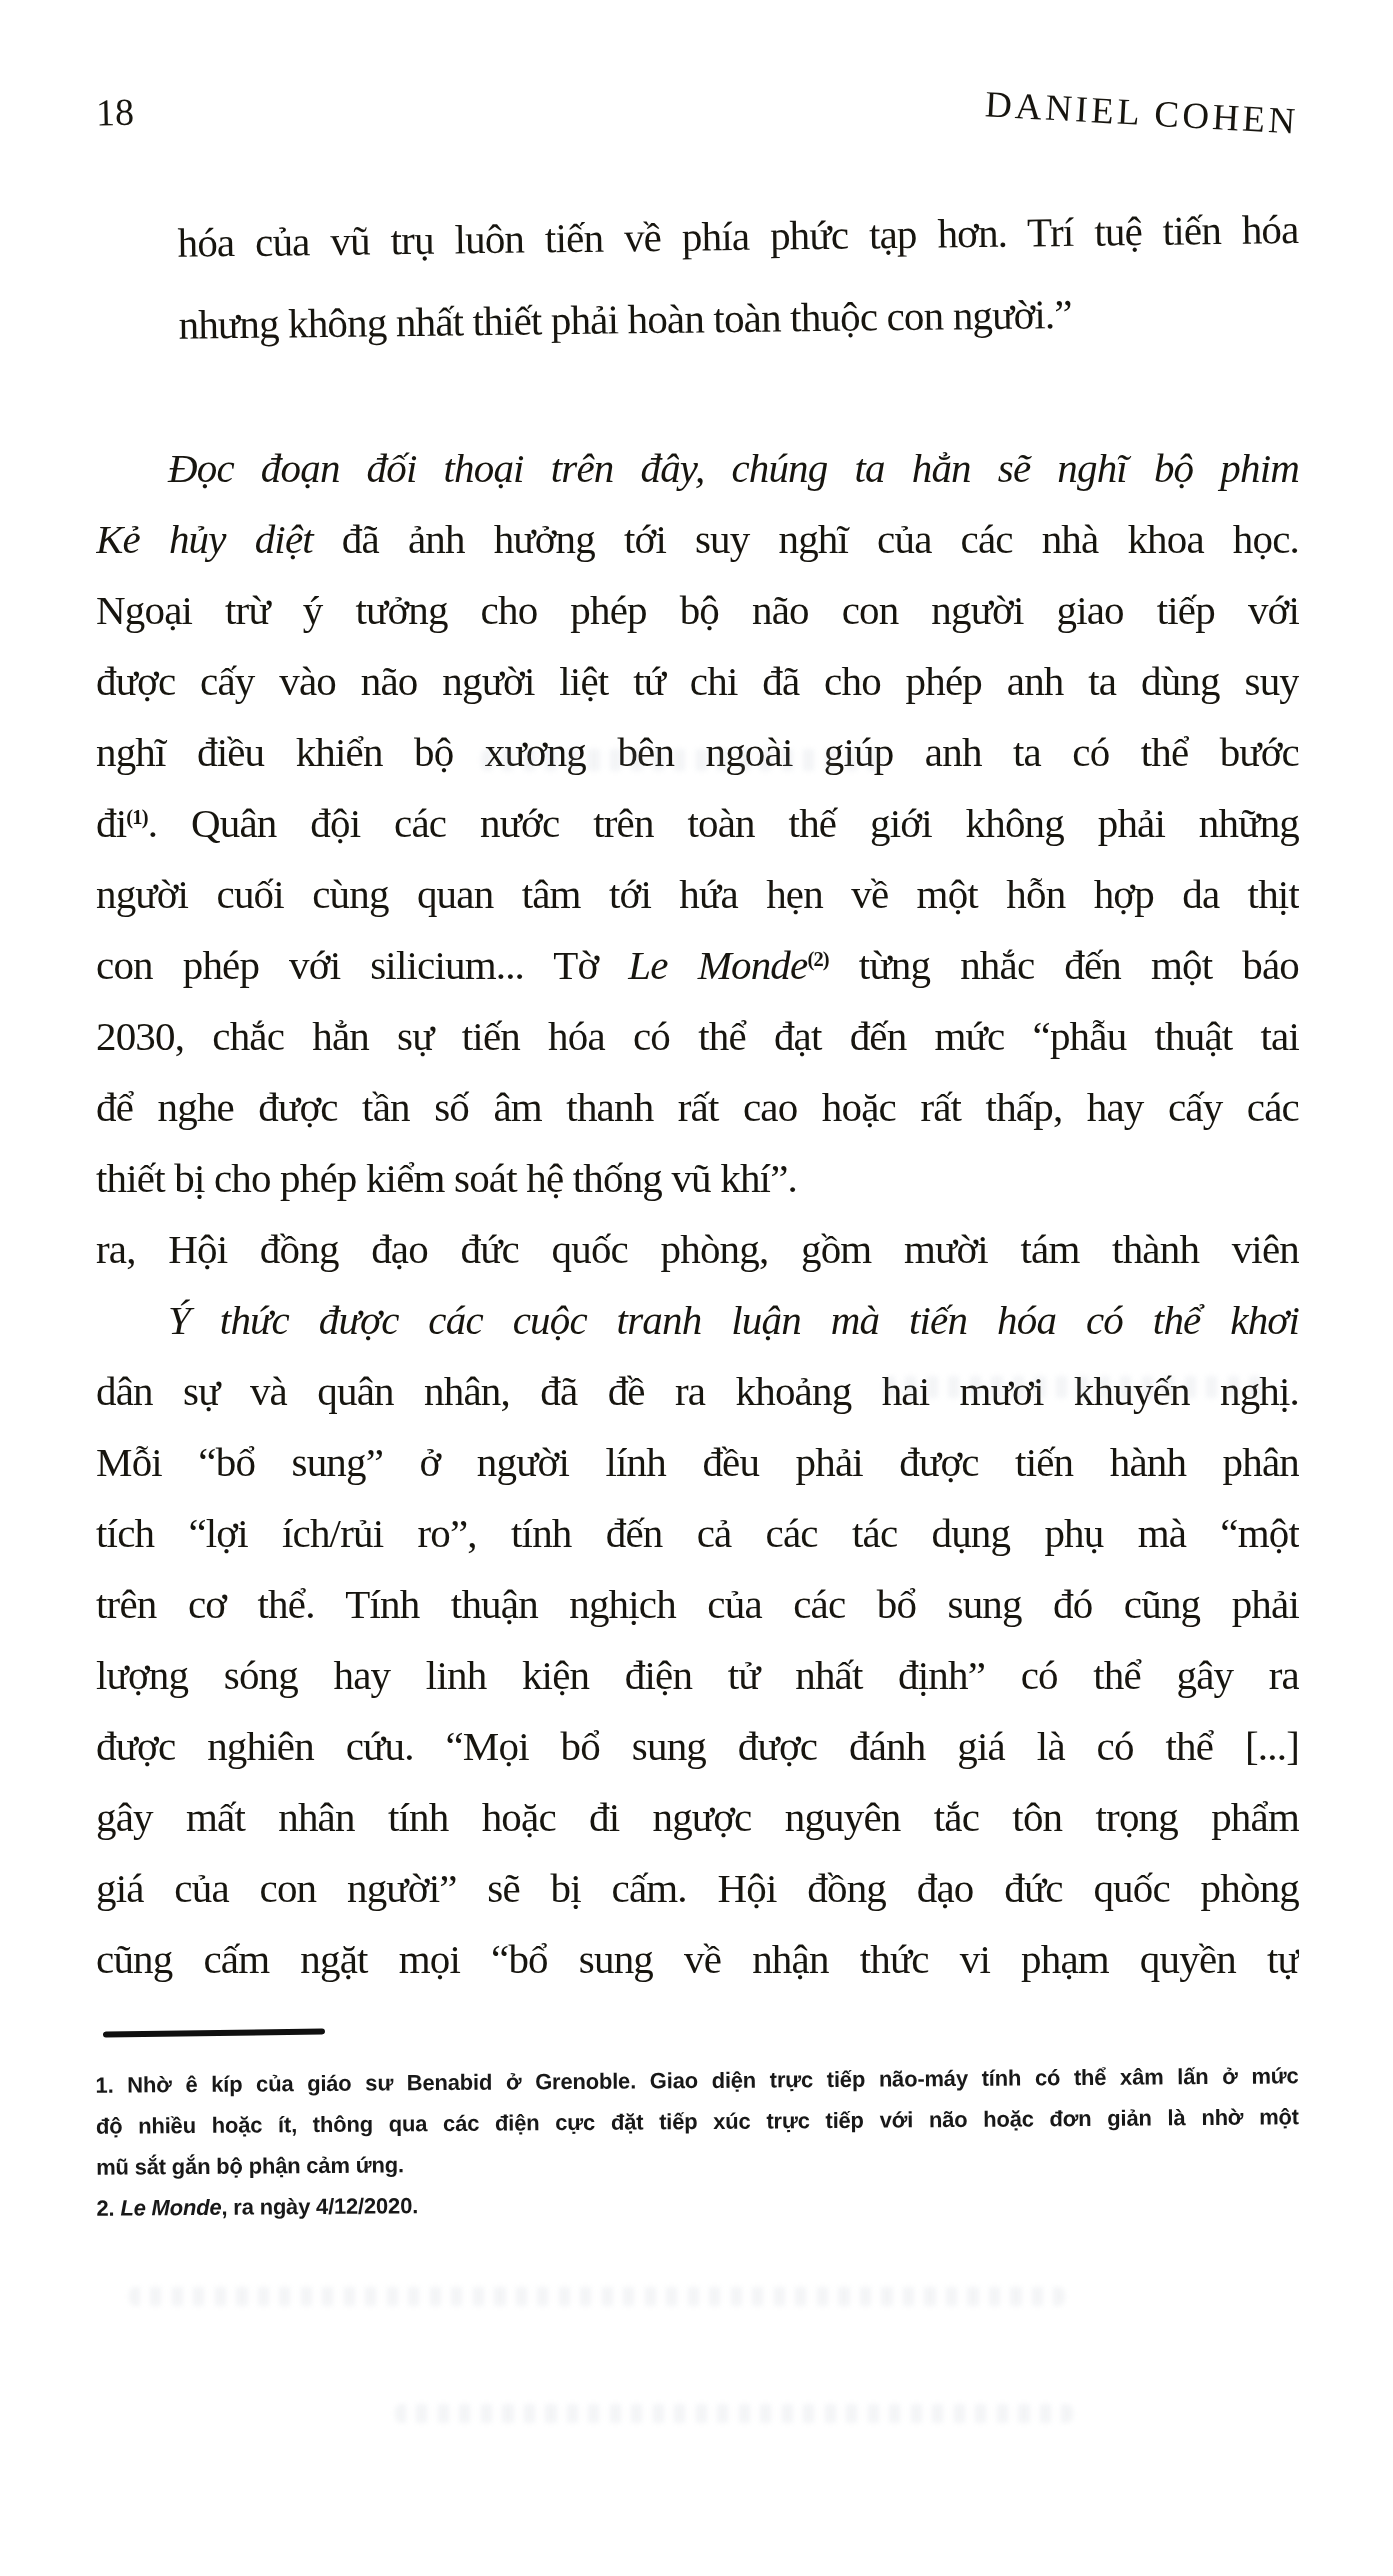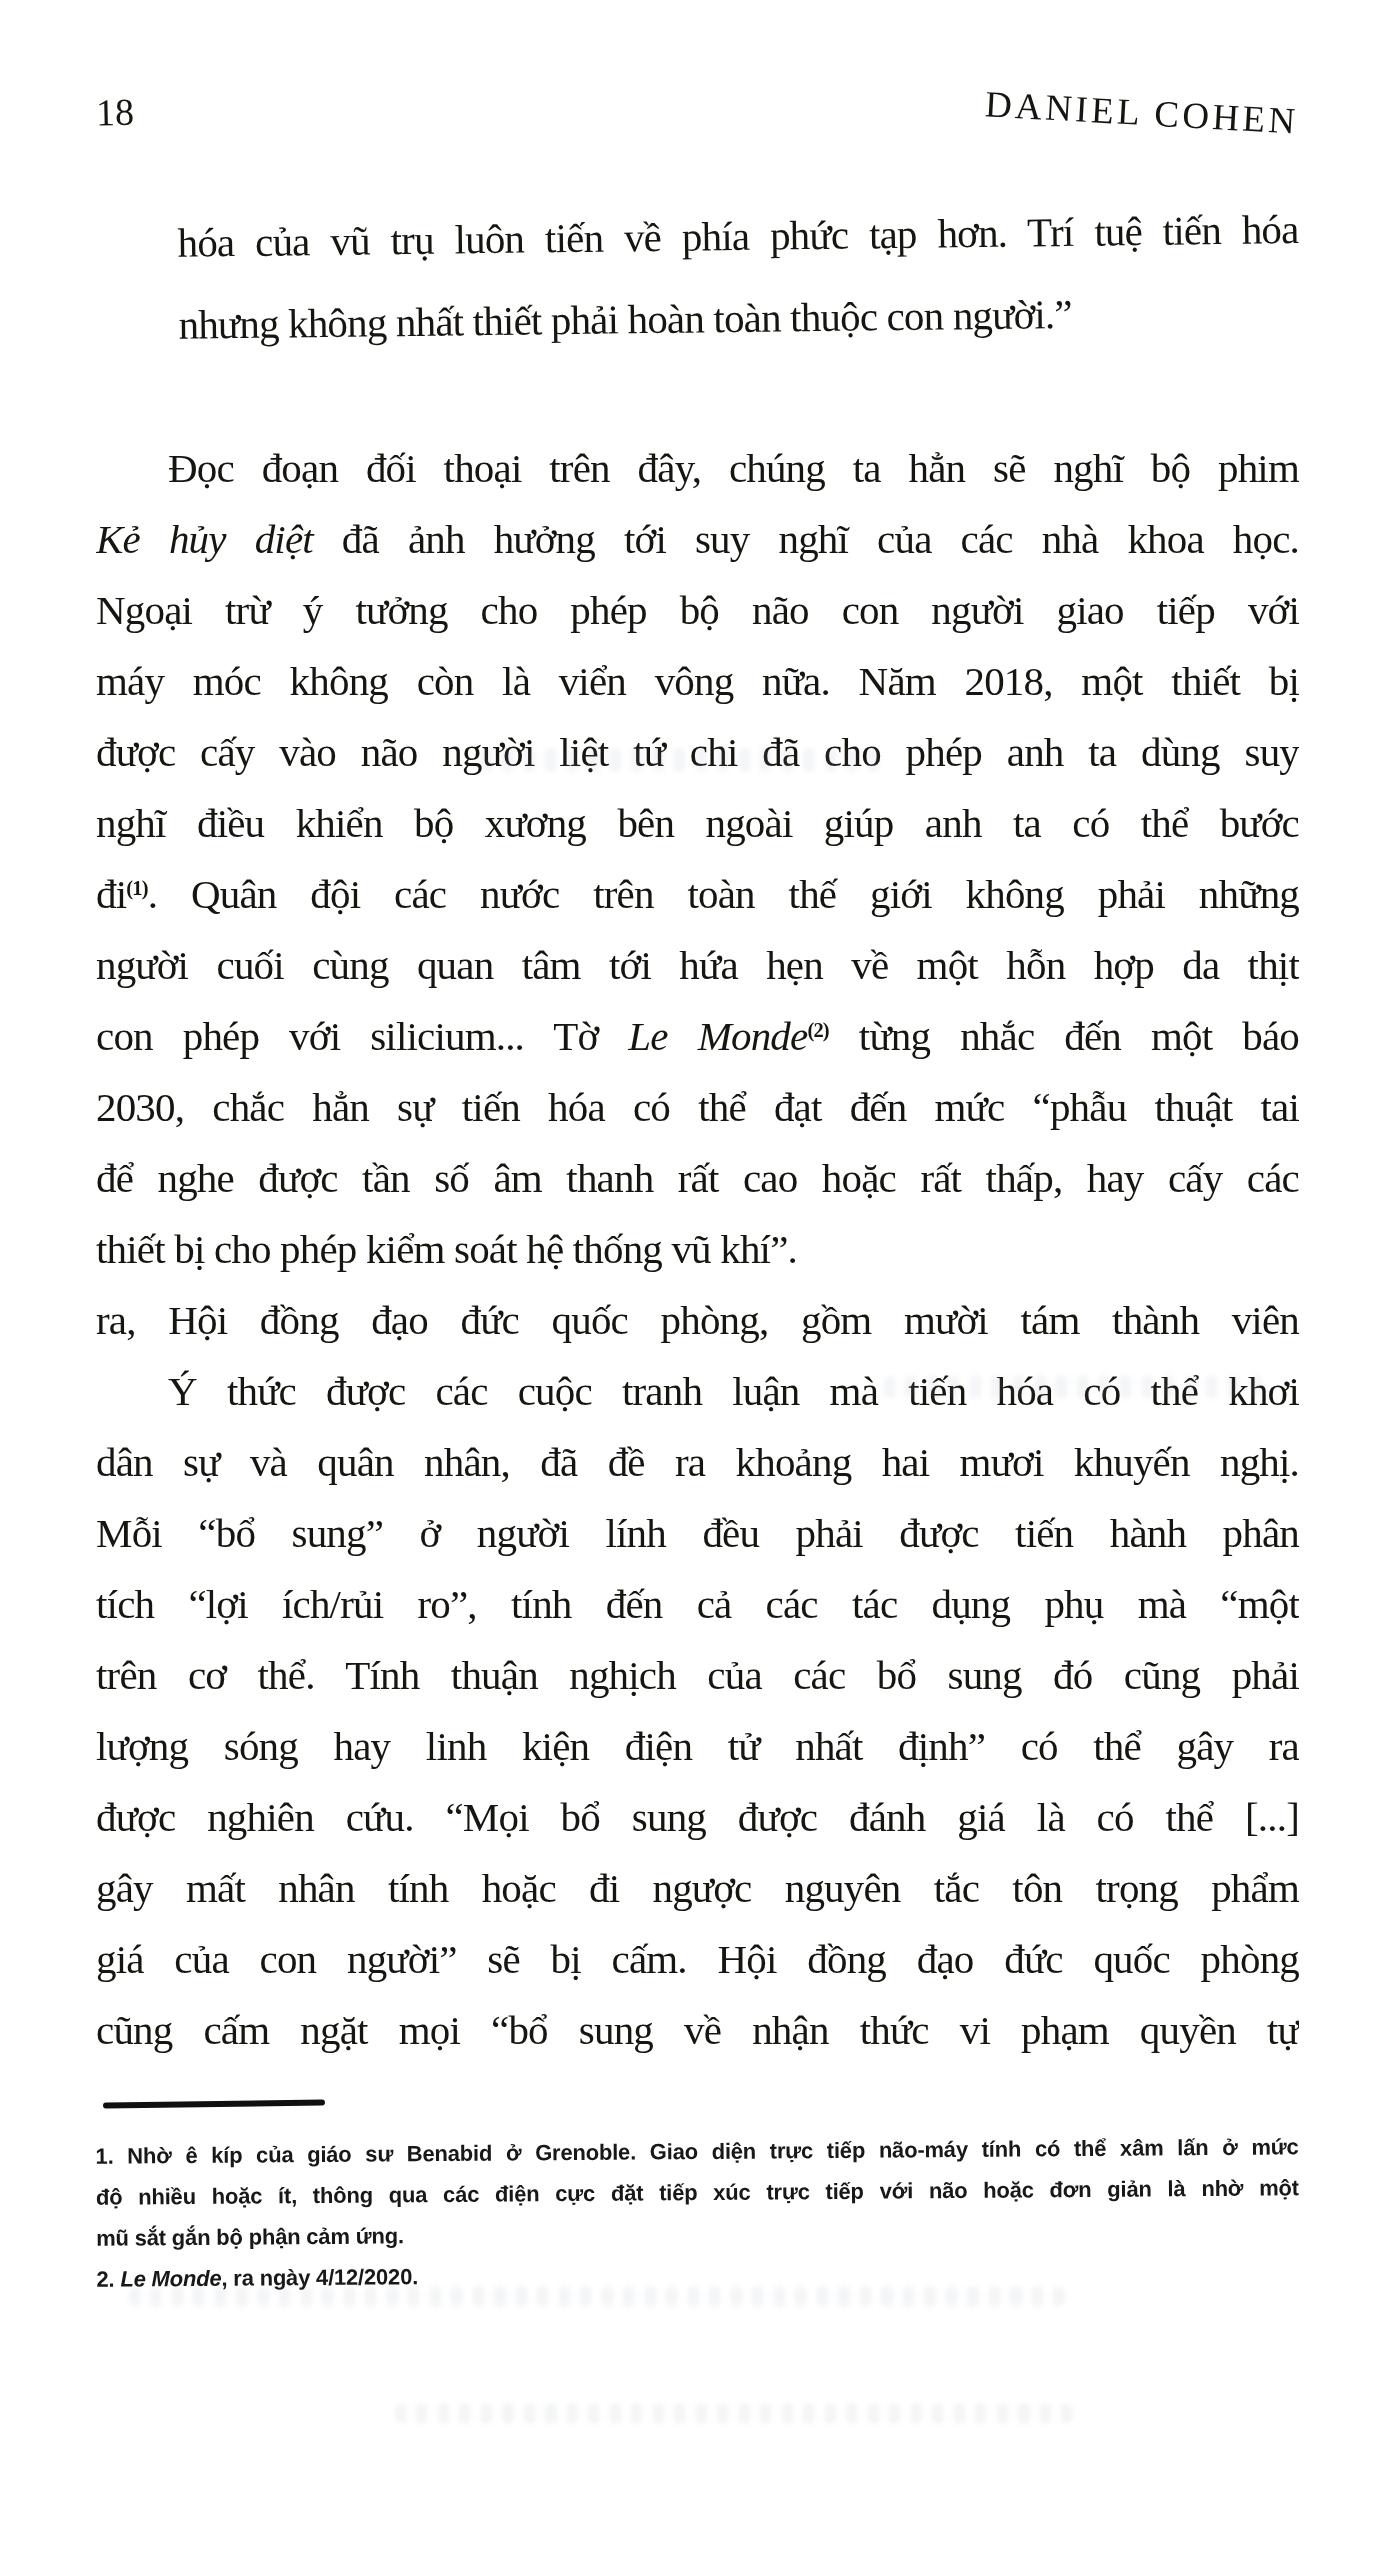--- a/index.html
+++ b/index.html
@@ -12,21 +12,21 @@
   .hdr{display:flex;justify-content:space-between;align-items:baseline;height:50px;}
   .pgnum{font-size:38px;transform:rotate(-1.2deg);}
   .author{font-size:37px;letter-spacing:3.4px;transform:rotate(3.2deg);}
   
   .quote{margin:55px 0 0 82px;font-size:41px;line-height:82px;letter-spacing:-0.02em;transform:rotate(-0.7deg);}
   .quote .line{height:82px;}
   
   .body-text{margin-top:74px;font-size:41px;line-height:71px;letter-spacing:-0.02em;}
   .line{text-align:justify;text-align-last:justify;overflow:hidden;height:71px;}
   .line.last{text-align-last:left;}
-  .line.indent{text-indent:72px;}
+  .line.indent{text-indent:72px;font-style:italic;}
   i{}
   sup{font-size:.5em;vertical-align:.62em;line-height:0;font-weight:700;}
   
   .fn-rule{margin:35px 0 0 6.9px;width:222px;height:6px;background:#101010;border-radius:3.4px;transform:rotate(-0.8deg);}
   .footnotes{
     margin-top:24px;transform:rotate(-0.45deg);color:#181818;
     font-family:"Liberation Sans","DejaVu Sans",sans-serif;font-weight:700;
     font-size:22px;line-height:41px;letter-spacing:-0.2px;
   }
   .footnotes .line{height:41px;}
@@ -54,21 +54,20 @@
   <div class="quote">
       <div class="line"><span>hóa của vũ trụ luôn tiến về phía phức tạp hơn. Trí tuệ tiến hóa</span></div>
       <div class="line last"><span>nhưng không nhất thiết phải hoàn toàn thuộc con người.”</span></div>
     </div>
 
   <div class="body-text">
     <div>
         <div class="line indent"><span>Đọc đoạn đối thoại trên đây, chúng ta hẳn sẽ nghĩ bộ phim</span></div>
         <div class="line"><i>Kẻ hủy diệt</i><span> đã ảnh hưởng tới suy nghĩ của các nhà khoa học.</span></div>
         <div class="line"><span>Ngoại trừ ý tưởng cho phép bộ não con người giao tiếp với</span></div>
-        <div class="line"><span>máy móc không còn là viển vông nữa. Năm 2018, một thiết bị</span></div>
         <div class="line"><span>được cấy vào não người liệt tứ chi đã cho phép anh ta dùng suy</span></div>
         <div class="line"><span>nghĩ điều khiển bộ xương bên ngoài giúp anh ta có thể bước</span></div>
         <div class="line"><span>đi</span><sup>(1)</sup><span>. Quân đội các nước trên toàn thế giới không phải những</span></div>
         <div class="line"><span>người cuối cùng quan tâm tới hứa hẹn về một hỗn hợp da thịt</span></div>
         <div class="line"><span>con phép với silicium... Tờ </span><i>Le Monde</i><sup>(2)</sup><span> từng nhắc đến một báo</span></div>
         <div class="line"><span>2030, chắc hẳn sự tiến hóa có thể đạt đến mức “phẫu thuật tai</span></div>
         <div class="line"><span>để nghe được tần số âm thanh rất cao hoặc rất thấp, hay cấy các</span></div>
         <div class="line last"><span>thiết bị cho phép kiểm soát hệ thống vũ khí”.</span></div>
       </div>
     <div>

